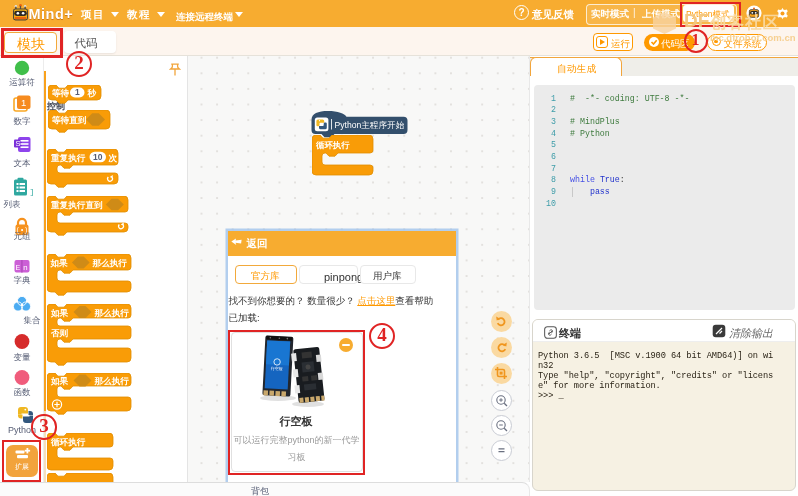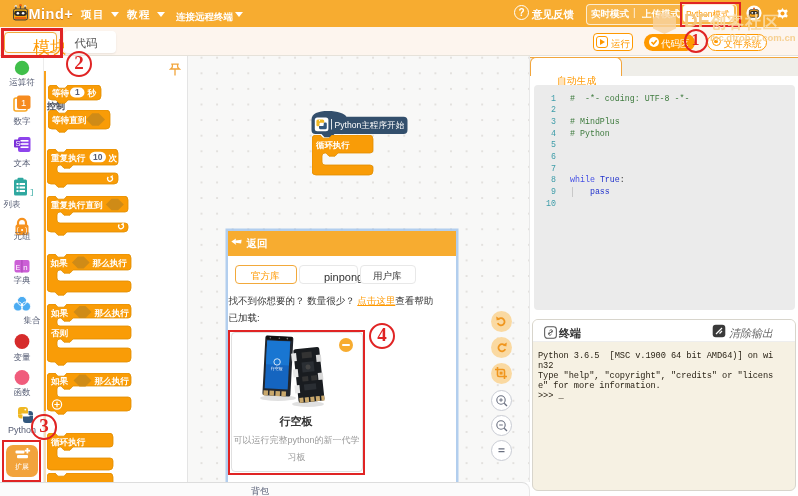--- a/index.html
+++ b/index.html
@@ -44,21 +44,21 @@
 <circle cx="6.3" cy="7.8" r="0.9" fill="#fff"></circle>
     <circle cx="9.7" cy="7.8" r="0.9" fill="#fff"></circle>
 <circle cx="8" cy="3.6" r="1" fill="#e8630f"></circle>
 </svg>
 <svg class="abs" style="left:775.5px;top:6.5px;" width="13" height="13" viewBox="0 0 20 20">
 <path fill="#fff" d="M10 0l1.2 2.8a7.3 7.3 0 0 1 2.5 1l2.9-.9 1.5 2.6-2 2.2c.2.8.2 1.7 0 2.6l2 2.2-1.5 2.6-2.9-.9a7.3 7.3 0 0 1-2.5 1L10 18l-1.2-2.8a7.3 7.3 0 0 1-2.5-1l-2.9.9-1.5-2.6 2-2.2a7.4 7.4 0 0 1 0-2.6l-2-2.2 1.5-2.6 2.9.9a7.3 7.3 0 0 1 2.5-1z" transform="translate(0,1)"></path>
 <circle cx="10" cy="10" r="3.1" fill="#F99D1B"></circle>
 </svg>
 <div class="abs" style="left:0;top:27px;width:798px;height:29px;background:#FDF5EE;border-bottom:1px solid #e6e2da;box-sizing:border-box;"></div>
 <div class="abs" style="left:4px;top:31.5px;width:53px;height:21px;background:#fff;border:1px solid #F2A93B;border-radius:4px;box-sizing:border-box;"></div>
-<div class="abs" style="left:33px;top:35.5px;font-size:17px;color:#F90;">模块</div>
+<div class="abs" style="left:17px;top:35.5px;font-size:14px;color:#F90;">模块</div>
 <div class="abs" style="left:64px;top:31px;width:52px;height:22px;background:#fff;border-radius:4px;box-shadow:0 1px 2px rgba(0,0,0,.08);"></div>
 <div class="abs" style="left:74.5px;top:36px;font-size:11.5px;color:#555;">代码</div>
 <div class="abs" style="left:593px;top:33px;width:40px;height:18px;background:#fff;border:1px solid #F90;border-radius:4px;box-sizing:border-box;"></div>
 <div class="abs" style="left:596px;top:36px;width:12px;height:12px;border:1.3px solid #F90;border-radius:3px;box-sizing:border-box;"></div>
 <div class="abs" style="left:600px;top:39px;width:0;height:0;border-top:3px solid transparent;border-bottom:3px solid transparent;border-left:5px solid #F90;"></div>
 <div class="abs" style="left:611px;top:37.5px;font-size:9.5px;color:#F90;">运行</div>
 <div class="abs" style="left:644px;top:33.5px;width:51px;height:17.5px;background:#F90;border-radius:9px;"></div>
 <div class="abs" style="left:648.5px;top:37px;width:10px;height:10px;background:#fff;border-radius:50%;"></div>
 <svg class="abs" style="left:648.5px;top:37px;" width="10" height="10" viewBox="0 0 10 10">
     <path d="M2.5 5 l2 2 l3.2-3.8" stroke="#F90" stroke-width="1.6" fill="none"></path>
@@ -323,21 +323,21 @@
       <rect x="63" y="63" width="3" height="5" fill="#C9A86C"></rect>
 </g>
 </svg>
 <div class="abs" style="left:338.6px;top:337.8px;width:14px;height:14px;border-radius:50%;background:#F7AC30;"></div>
 <div class="abs" style="left:341.6px;top:343.8px;width:8px;height:2px;background:#fff;border-radius:1px;"></div>
 <div class="abs" style="left:230px;top:414px;width:132px;text-align:center;font-size:11px;font-weight:bold;color:#333;">行空板</div>
 <div class="abs" style="left:233px;top:432px;width:127px;text-align:center;font-size:9px;color:#9a9a9a;line-height:16.5px;">可以运行完整python的新一代学<br>习板</div>
 <div class="abs" style="left:530px;top:56px;width:268px;height:440px;background:#fff;"></div>
 <div class="abs" style="left:530px;top:57px;width:268px;height:18.5px;background:#EFEEE9;border-top:1px solid #F2A53C;box-sizing:border-box;"></div>
 <div class="abs" style="left:529.5px;top:57px;width:92.5px;height:19px;background:#fff;border:1px solid #F2A53C;border-bottom:none;border-radius:6px 6px 0 0;box-sizing:border-box;"></div>
-<div class="abs" style="left:557px;top:62.5px;font-size:9.8px;color:#F90;margin-top:12px;">自动生成</div>
+<div class="abs" style="left:557px;top:62.5px;font-size:9.8px;color:#F90;">自动生成</div>
 <div class="abs" style="left:534px;top:85px;width:261px;height:225px;background:#EBEBEB;border-radius:4px;"></div>
 <div class="abs mono" style="left:534px;top:93.5px;width:22px;text-align:right;font-size:8.3px;color:#3D9CA8;">1</div>
 <div class="abs mono" style="left:570px;top:93.5px;font-size:8.3px;white-space:pre;"><span style="color:#3D7A3D">#  -*- coding: UTF-8 -*-</span></div>
 <div class="abs mono" style="left:534px;top:105.2px;width:22px;text-align:right;font-size:8.3px;color:#3D9CA8;">2</div>
 <div class="abs mono" style="left:534px;top:116.9px;width:22px;text-align:right;font-size:8.3px;color:#3D9CA8;">3</div>
 <div class="abs mono" style="left:570px;top:116.9px;font-size:8.3px;white-space:pre;"><span style="color:#3D7A3D"># MindPlus</span></div>
 <div class="abs mono" style="left:534px;top:128.6px;width:22px;text-align:right;font-size:8.3px;color:#3D9CA8;">4</div>
 <div class="abs mono" style="left:570px;top:128.6px;font-size:8.3px;white-space:pre;"><span style="color:#3D7A3D"># Python</span></div>
 <div class="abs mono" style="left:534px;top:140.29999999999998px;width:22px;text-align:right;font-size:8.3px;color:#3D9CA8;">5</div>
 <div class="abs mono" style="left:534px;top:151.99999999999997px;width:22px;text-align:right;font-size:8.3px;color:#3D9CA8;">6</div>

